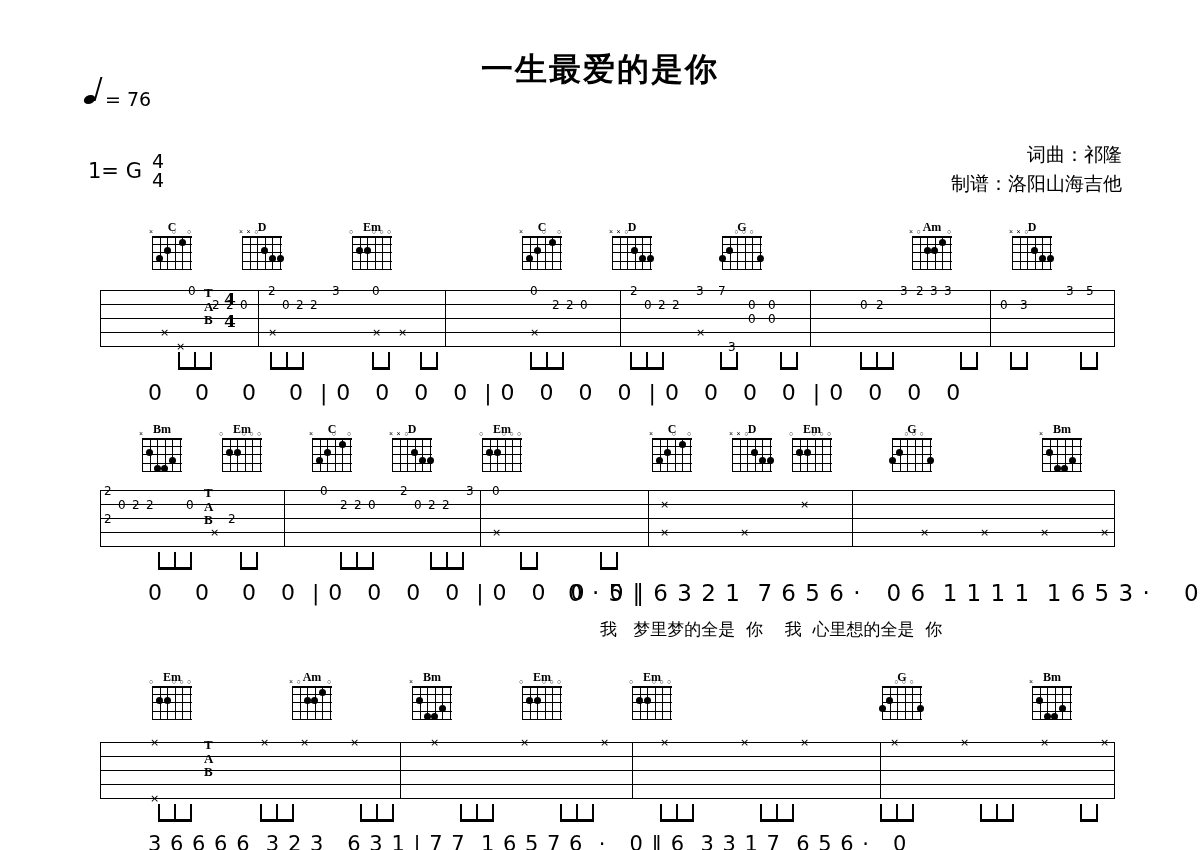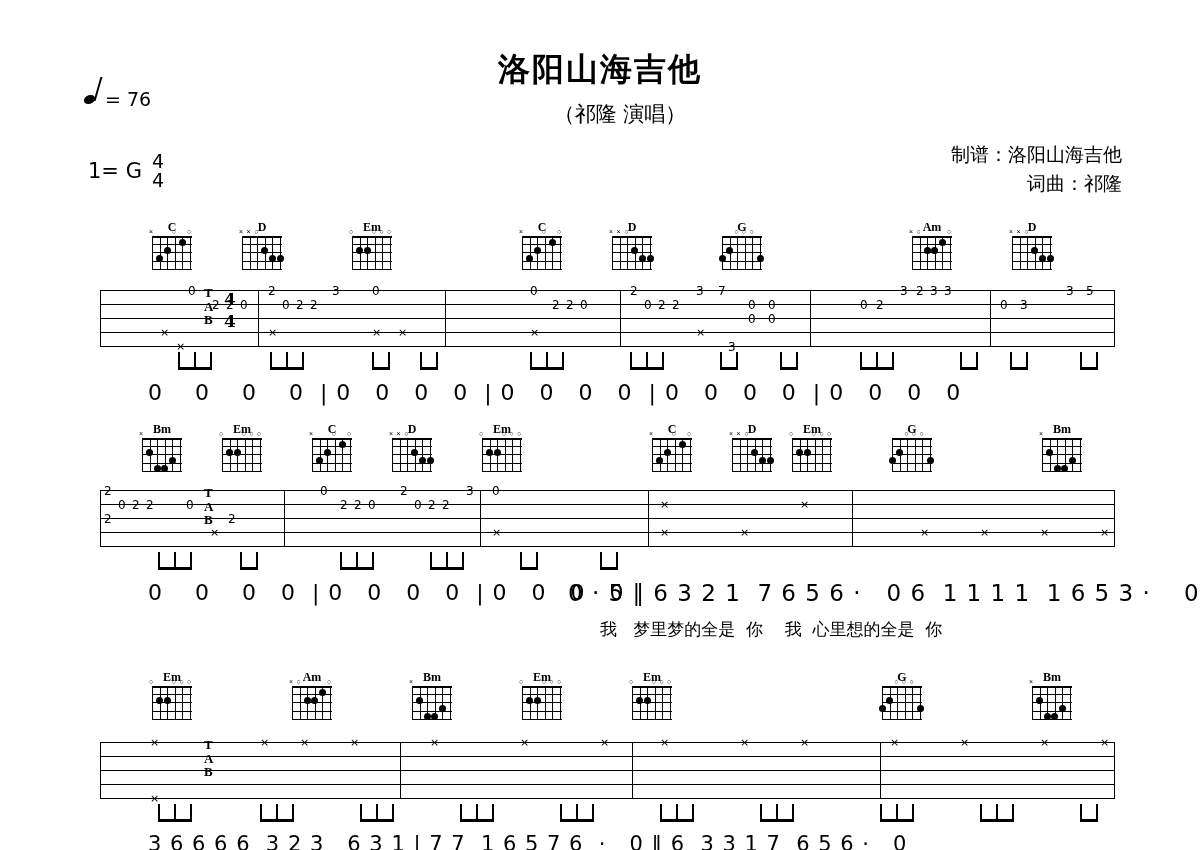--- a/index.html
+++ b/index.html
@@ -104,39 +104,38 @@
   .lyricrow{
     position:absolute;left:0;width:1200px;
     font-size:17px;font-family:"DejaVu Sans", sans-serif;white-space:pre;
   }
 </style>
 </head>
 <body>
 
 <div class="sheet">
 
-  <div class="title">洛阳山海吉他</div>
-  <div class="subtitle">（祁隆 演唱）</div>
+  <div class="title">一生最爱的是你</div>
 
   <div class="tempo">
     <span class="notehead"></span>
     <span>= 76</span>
   </div>
 
   <div class="keysig">
     <span>1= G</span>
     <span class="frac">
       <span>4</span>
       <span>4</span>
     </span>
   </div>
 
   <div class="credits">
+    <div>词曲：祁隆</div>
     <div>制谱：洛阳山海吉他</div>
-    <div>词曲：祁隆</div>
   </div>
 
   <div class="system sys1">
     <div id="chords-1">
         <div class="chordbox" style="left: 150px; top: 8px;">
           <div class="cname">C</div>
           <div class="grid">
             <div class="v" style="left: 0px;"></div>
             <div class="v" style="left: 7.6px;"></div>
             <div class="v" style="left: 15.2px;"></div>

